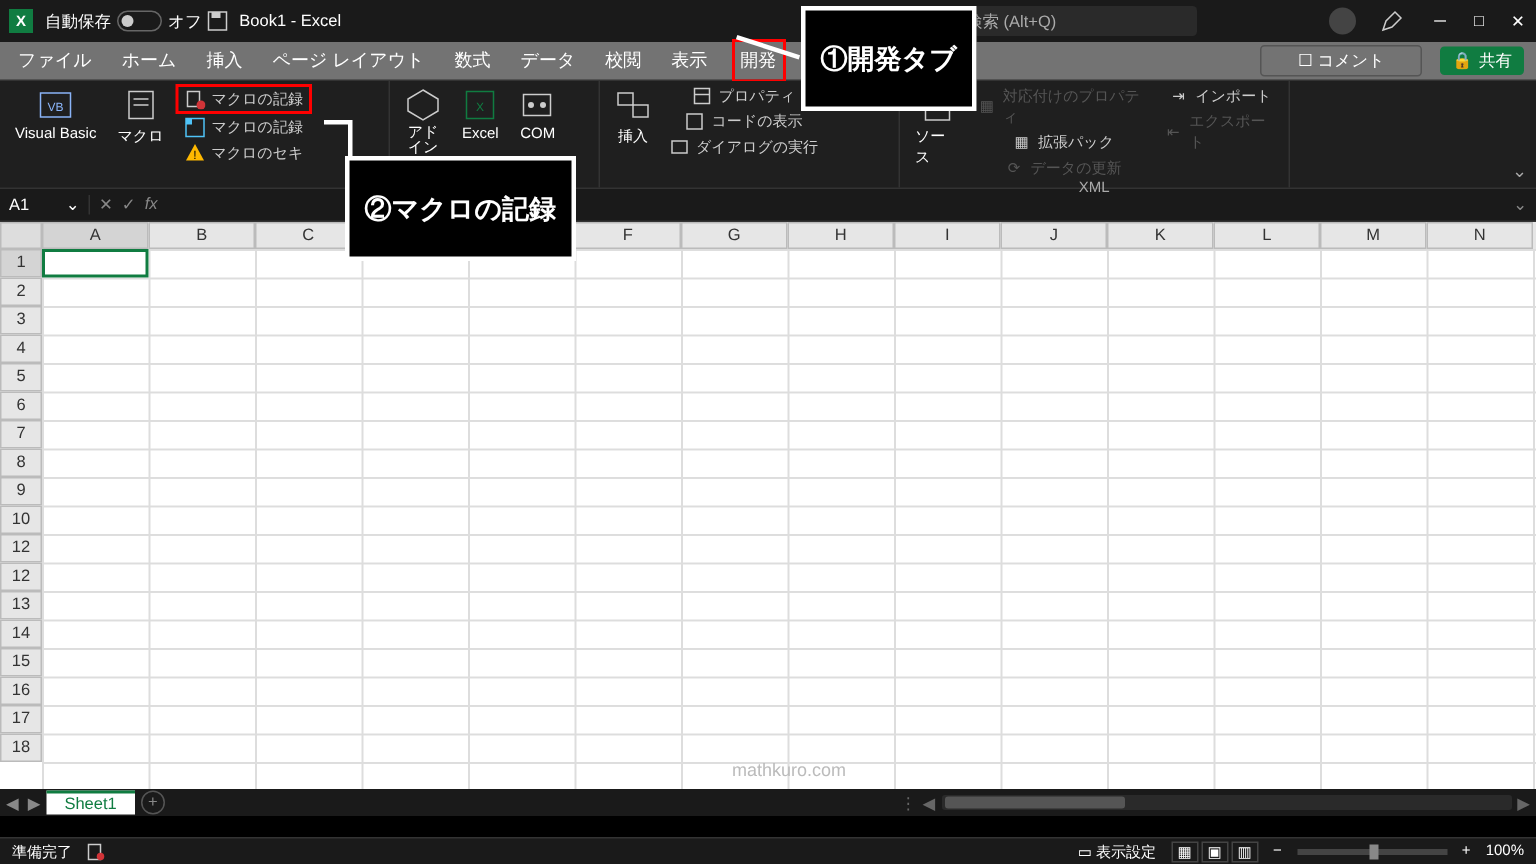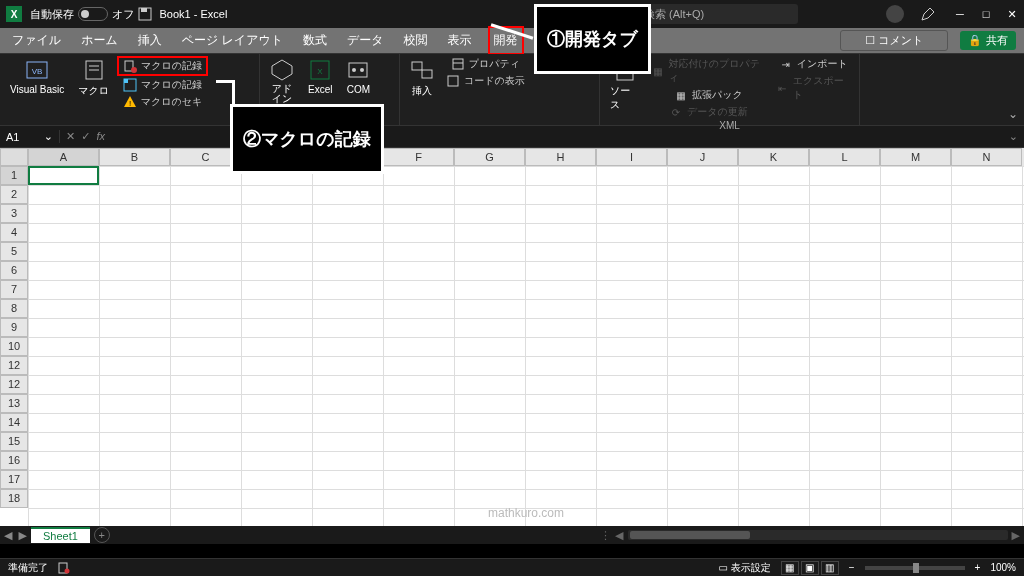--- a/index.html
+++ b/index.html
@@ -264,20 +264,28 @@
           </span>
           <span>プロパティ</span>
         </div>
         <div class="ribbon-small-btn">
           <span class="ico">
             <svg width="14" height="14" viewBox="0 0 14 14">
                 <rect x="2" y="2" width="10" height="10" fill="none" stroke="#ccc"></rect>
               </svg>
           </span>
           <span>コードの表示</span>
+        </div>
+        <div class="ribbon-small-btn">
+          <span class="ico">
+            <svg width="14" height="14" viewBox="0 0 14 14">
+                <rect x="2" y="3" width="10" height="8" fill="none" stroke="#ccc"></rect>
+              </svg>
+          </span>
+          <span>ダイアログの実行</span>
         </div>
       </div>
     </div>
     <div class="ribbon-group-label"></div>
   </div>
 
   <div class="ribbon-group" style="width:260px">
     <div class="ribbon-group-content">
       <div class="ribbon-big-btn">
         <span class="ico">

